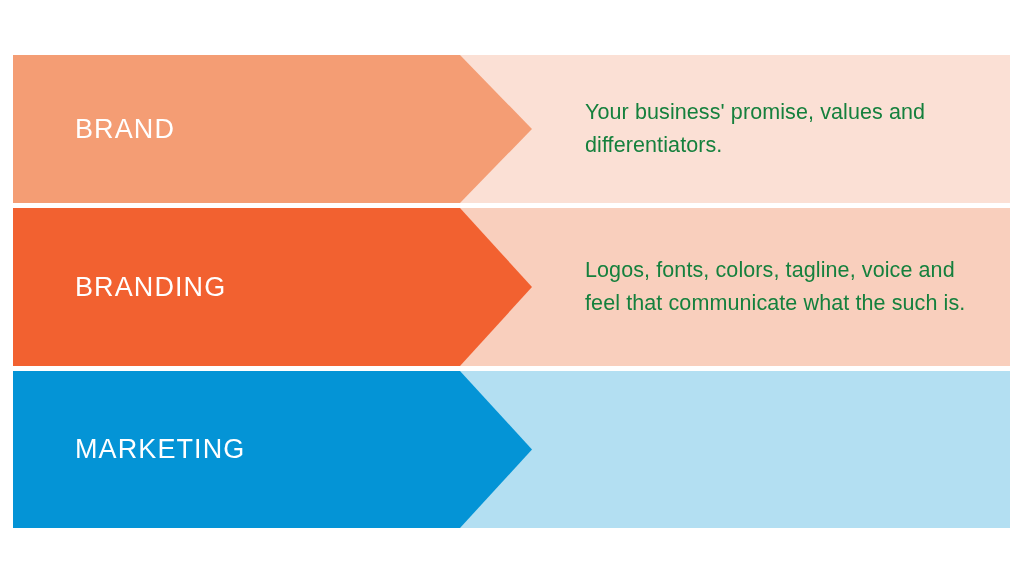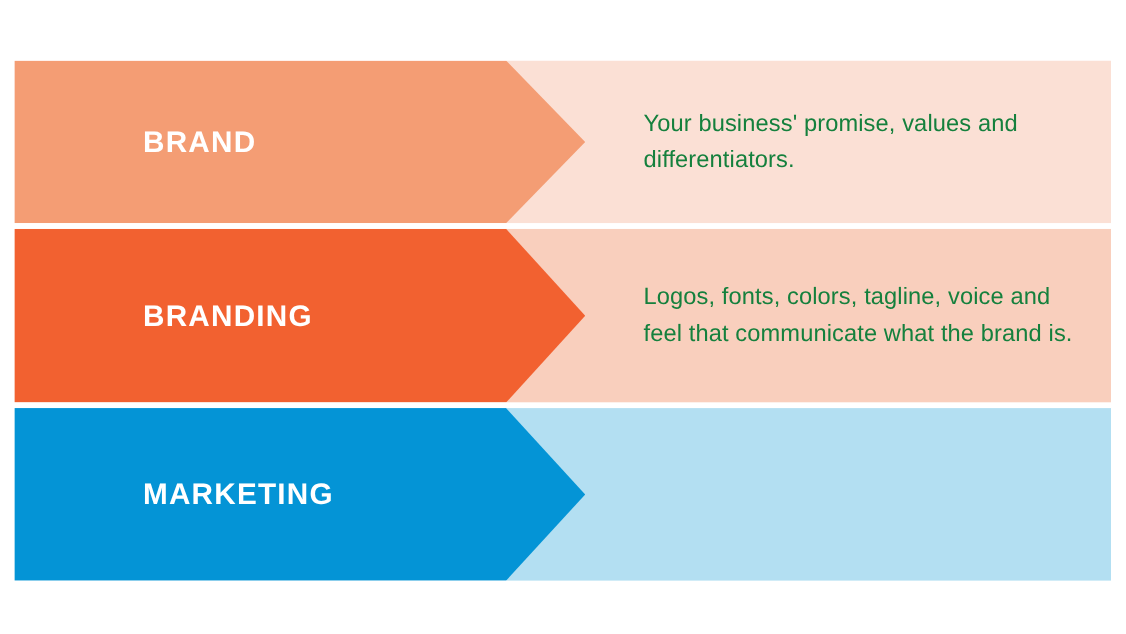--- a/index.html
+++ b/index.html
@@ -46,24 +46,24 @@
     top: 0;
     bottom: 0;
     width: 519px;
     clip-path: polygon(0 0, 447px 0, 519px 50%, 447px 100%, 0 100%);
     -webkit-clip-path: polygon(0 0, 447px 0, 519px 50%, 447px 100%, 0 100%);
     display: flex;
     align-items: center;
   }
 
   .arrow-label {
-    margin-left: 117px;
+    margin-left: 62px;
     color: #ffffff;
     font-size: 27px;
-    font-weight: bold;
+    font-weight: normal;
     letter-spacing: 1.1px;
     line-height: 1;
     white-space: nowrap;
   }
 
   .desc {
     position: absolute;
     left: 572px;
     right: 30px;
     top: 50%;
@@ -95,21 +95,21 @@
       <span class="arrow-label">BRAND</span>
     </div>
     <div class="desc">Your business' promise, values and differentiators.</div>
   </div>
 
   <div class="row row-branding">
     <div class="panel"></div>
     <div class="arrow">
       <span class="arrow-label">BRANDING</span>
     </div>
-    <div class="desc">Logos, fonts, colors, tagline, voice and feel that communicate what the brand is.</div>
+    <div class="desc">Logos, fonts, colors, tagline, voice and feel that communicate what the such is.</div>
   </div>
 
   <div class="row row-marketing">
     <div class="panel"></div>
     <div class="arrow">
       <span class="arrow-label">MARKETING</span>
     </div>
   </div>
 
 </div>

